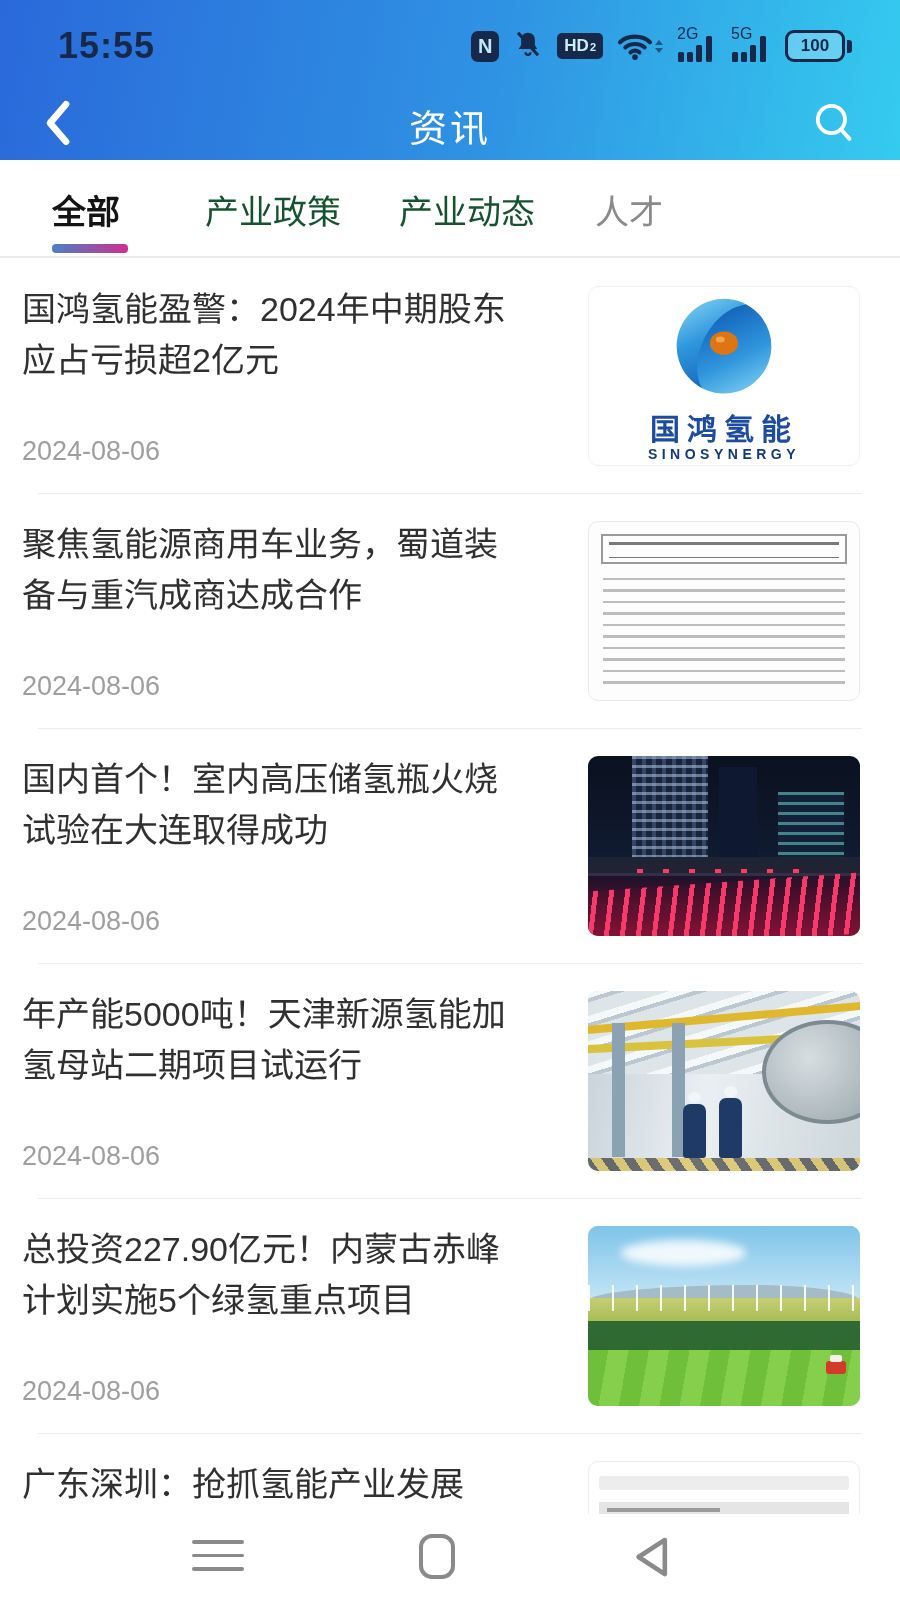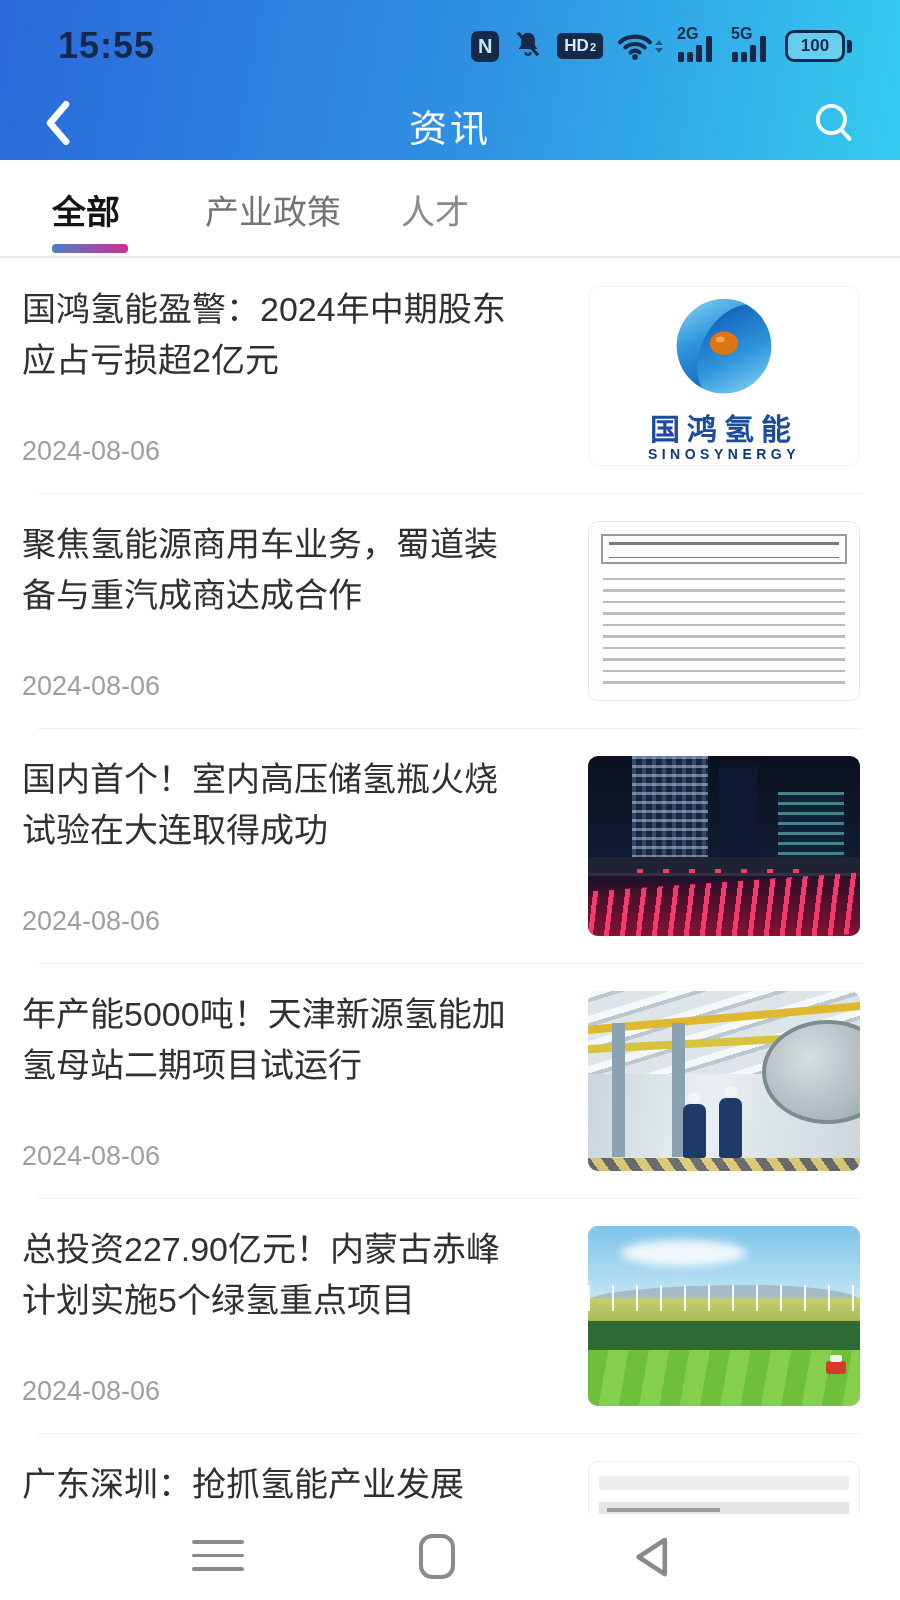--- a/index.html
+++ b/index.html
@@ -22,37 +22,37 @@
   .updown{display:flex;flex-direction:column;gap:3px;}
   .updown i{display:block;width:0;height:0;border-left:4px solid transparent;border-right:4px solid transparent;}
   .updown .up{border-bottom:5px solid #1d3a5f;opacity:.75;}
   .updown .dn{border-top:5px solid #1d3a5f;opacity:.75;}
   .sig{position:relative;width:40px;height:34px;display:inline-block;}
   .sig i{position:absolute;bottom:1px;width:6px;background:#16294a;border-radius:1.5px;}
   .sig i:nth-of-type(1){left:1px;height:10px;}
   .sig i:nth-of-type(2){left:10px;height:10px;}
   .sig i:nth-of-type(3){left:19px;height:17px;}
   .sig i:nth-of-type(4){left:29px;height:26px;}
-  .sig-label{position:absolute;top:-3px;left:0;font-size:16px;font-weight:700;color:#16294a;line-height:1;}
+  .sig-label{position:absolute;top:-3px;left:0;font-size:16px;font-weight:400;color:#16294a;line-height:1;}
   .battery{display:flex;align-items:center;}
   .battery-body{display:flex;align-items:center;justify-content:center;width:54px;height:26px;
     border:3px solid #16294a;border-radius:9px;font-size:17px;font-weight:600;color:#16294a;background:rgba(255,255,255,.25);}
   .battery-nub{width:5px;height:13px;background:#16294a;border-radius:0 3px 3px 0;margin-left:2px;}
 
   .app-header{position:absolute;top:86px;left:0;width:900px;height:74px;}
   .back-btn{position:absolute;left:38px;top:13px;width:40px;height:48px;cursor:pointer;}
   .page-title{position:absolute;left:0;right:0;top:12px;text-align:center;color:#ffffff;font-size:38px;
     letter-spacing:3px;}
   .search-btn{position:absolute;right:44px;top:14px;width:44px;height:44px;cursor:pointer;}
 
   
   .tab-bar{position:absolute;top:160px;left:0;width:900px;height:98px;background:#fff;display:flex;
     align-items:center;overflow:hidden;}
   .tab-bar::after{content:'';position:absolute;left:0;right:0;bottom:0;height:2px;background:#ebebeb;}
-  .tab{font-size:34px;color:#737373;white-space:nowrap;cursor:pointer;}
+  .tab{font-size:34px;color:#14532d;white-space:nowrap;cursor:pointer;}
   .tab.t1{margin-left:52px;font-weight:700;color:#141414;}
   .tab.t2{margin-left:85px;}
   .tab.t3{margin-left:58px;}
   .tab.t4{margin-left:62px;}
   .tab.t5{margin-left:60px;color:#8a8a8a;}
   .tab-underline{position:absolute;left:52px;bottom:5px;width:76px;height:9px;border-radius:4px;
     background:linear-gradient(to right,#4b80c4,#cf2f8e);}
 
   
   .news-list{position:absolute;top:258px;left:0;width:900px;}
@@ -210,20 +210,21 @@
       <svg width="44" height="44" viewBox="0 0 34 34">
         <circle cx="15" cy="15" r="10.5" fill="none" stroke="#ffffff" stroke-width="3"></circle>
         <line x1="23" y1="23.5" x2="29" y2="30" stroke="#ffffff" stroke-width="3" stroke-linecap="round"></line>
       </svg>
     </span>
   </div>
 
   <div class="tab-bar">
     <span class="tab t1">全部</span>
     <span class="tab t2">产业政策</span>
+    <span class="tab t3">产业动态</span>
     <span class="tab t5">人才</span>
     <span class="tab-underline"></span>
   </div>
 
   <div class="news-list">
 
     <div class="news-item">
       <div class="item-left">
         <div class="item-title">国鸿氢能盈警：2024年中期股东应占亏损超2亿元</div>
         <div class="item-date">2024-08-06</div>

